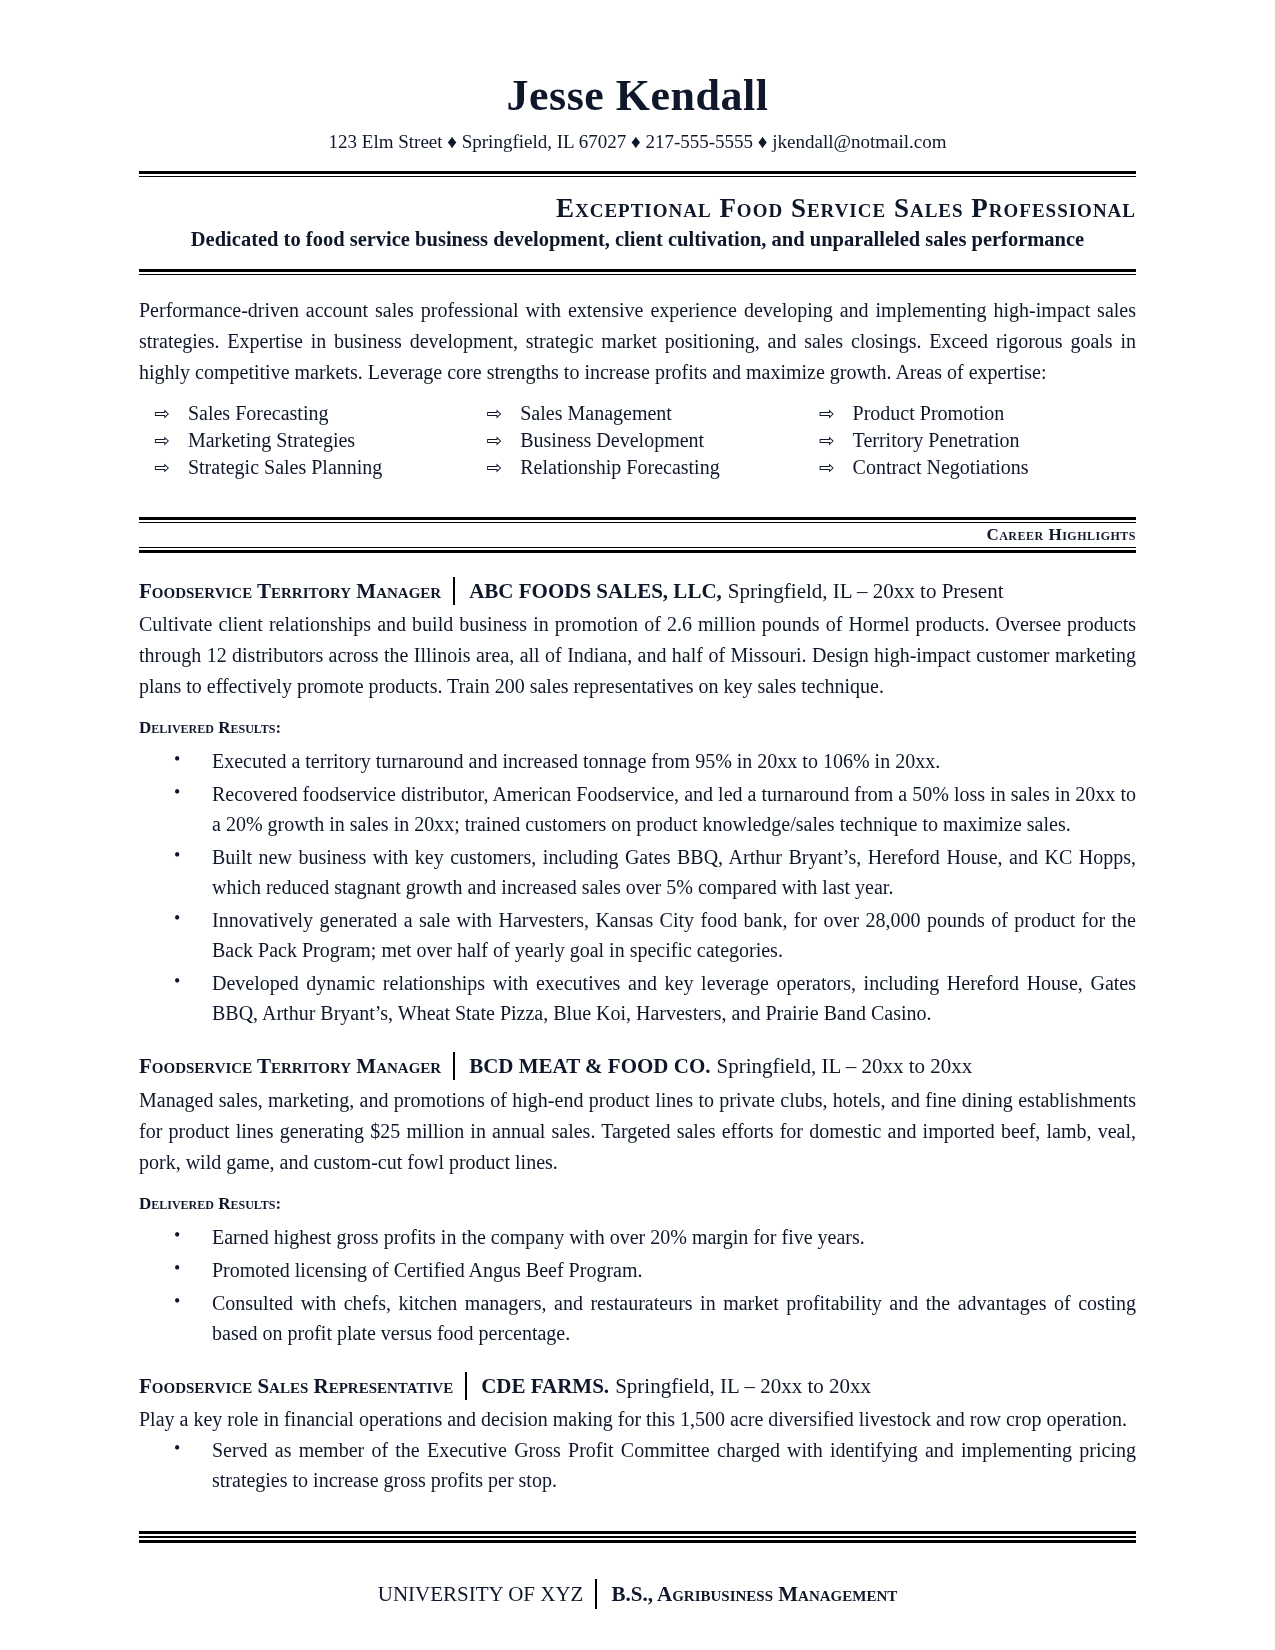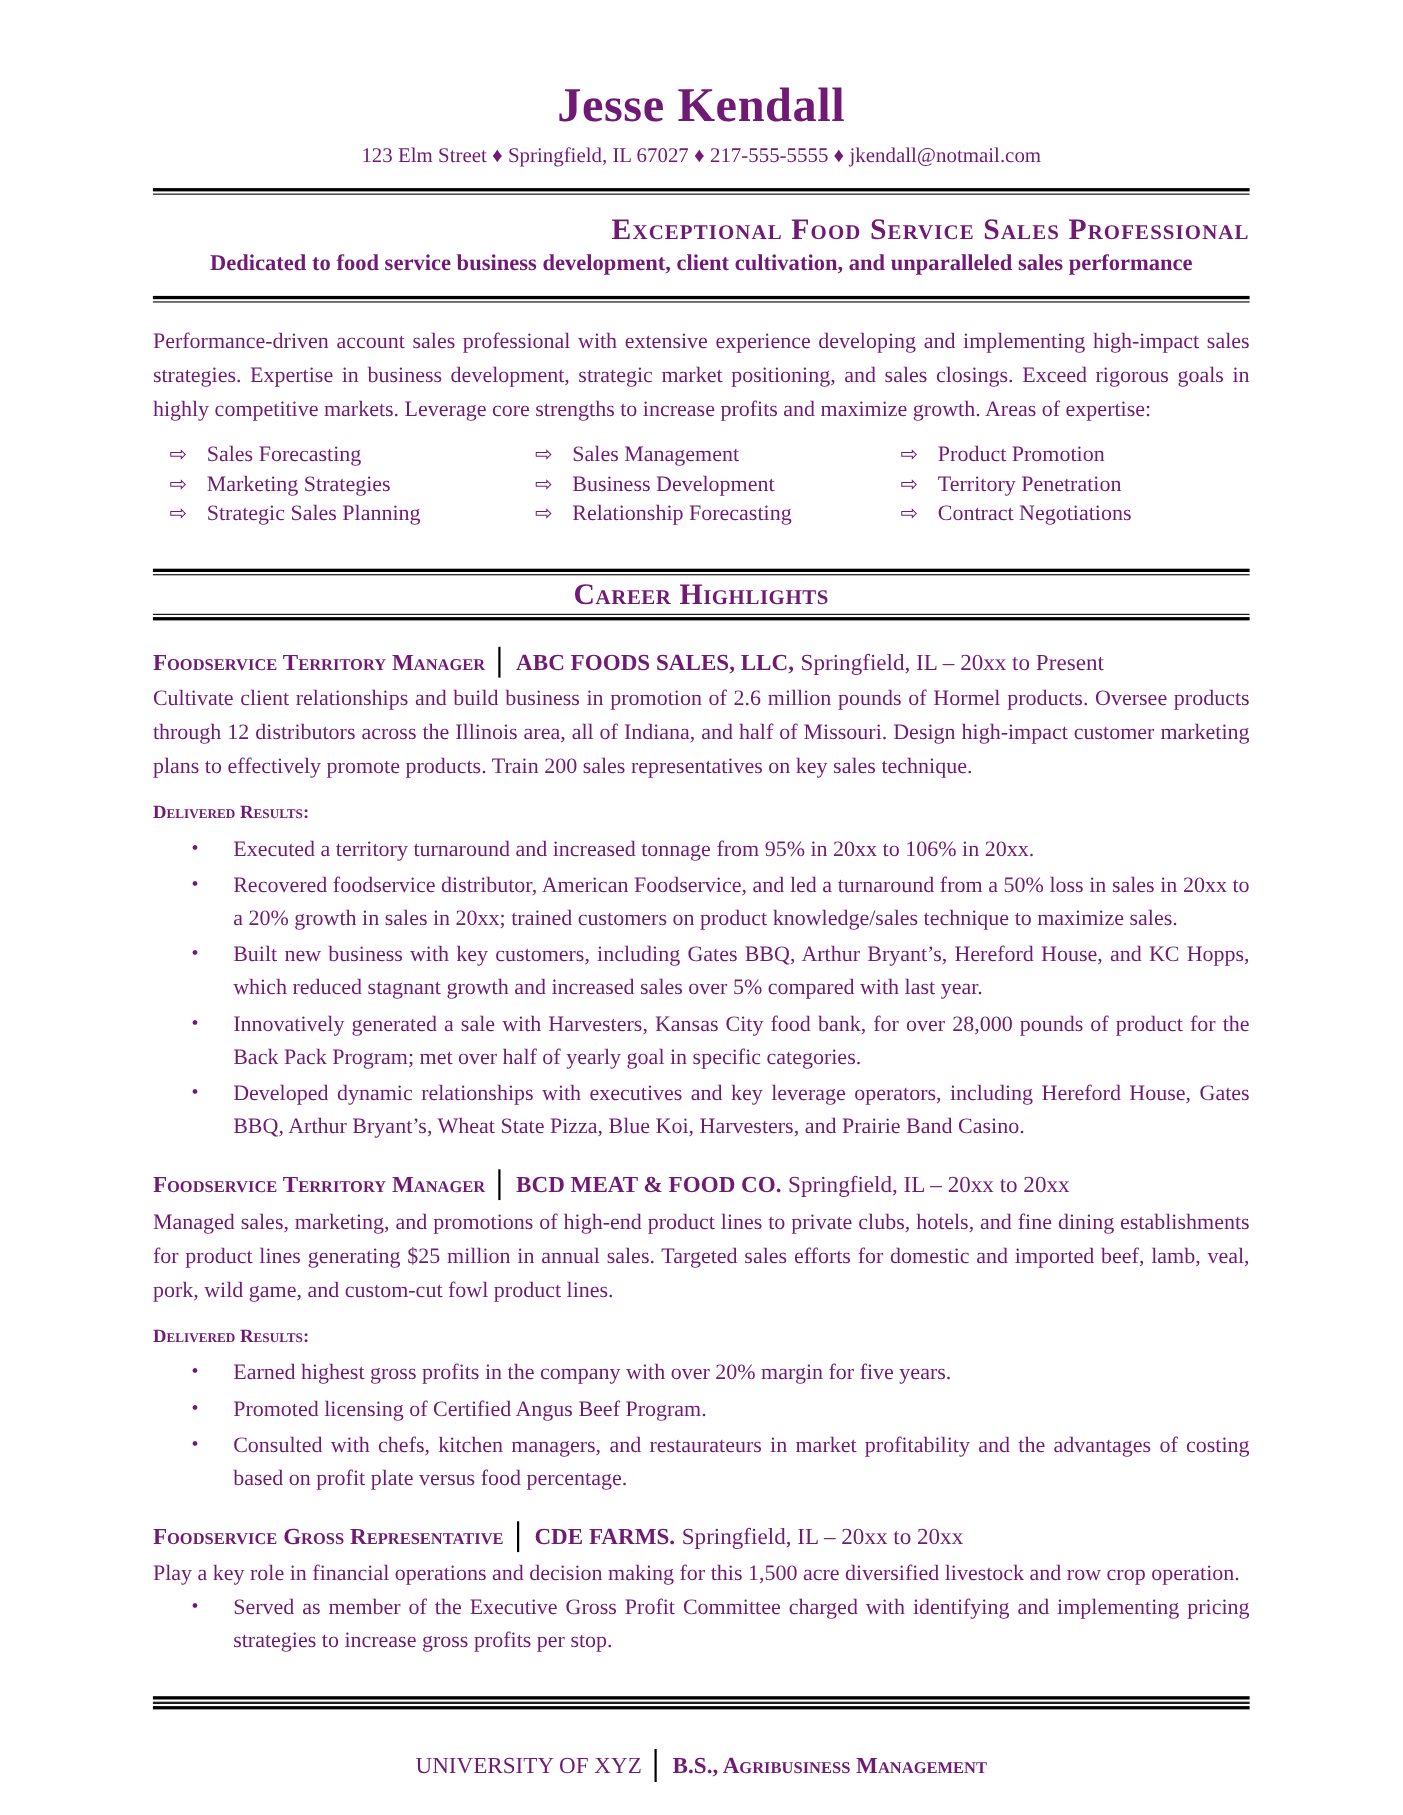--- a/index.html
+++ b/index.html
@@ -3,21 +3,21 @@
 <meta charset="utf-8">
 <style>
   html,body { margin:0; padding:0; background:#ffffff; }
   .page {
     position:relative;
     width:1167px; height:1650px;
     box-sizing:border-box;
     margin:0 auto;
     padding:70px 85px 0 85px;
     background:#ffffff;
-    color:#701a75;
+    color:#0f172a;
     font-family:"Liberation Serif","DejaVu Serif",serif;
     font-size:20px;
     overflow:hidden;
   }
 
   
   .name {
     margin:0 0 10px 0;
     text-align:center;
     font-size:44px;
@@ -62,24 +62,24 @@
     font-family:"DejaVu Sans",sans-serif;
     font-size:19px;
     margin-right:18px;
     flex:0 0 auto;
   }
 
   
   .section-head { margin-top:36px; }
   .section-title {
     margin:2px 0;
-    text-align:center;
+    text-align:right;
     font-variant:small-caps;
     font-weight:bold;
-    font-size:27px;
+    font-size:17px;
     letter-spacing:0.5px;
   }
 
   
   .job { margin-top:24px; }
   .job-head { margin:0; font-size:21px; font-weight:bold; line-height:1.4; }
   .job-title { font-variant:small-caps; }
   .vbar {
     display:inline-block;
     width:0; height:28px;
@@ -205,21 +205,21 @@
     <h4 class="results-label">Delivered Results:</h4>
     <ul class="bullets">
       <li>Earned highest gross profits in the company with over 20% margin for five years.</li>
       <li>Promoted licensing of Certified Angus Beef Program.</li>
       <li>Consulted with chefs, kitchen managers, and restaurateurs in market profitability and the advantages of costing based on profit plate versus food percentage.</li>
     </ul>
   </div>
 
   <div class="job">
     <h3 class="job-head">
-      <span class="job-title">Foodservice Gross Representative</span><span class="vbar"></span><span class="job-company">CDE FARMS.</span><span class="job-meta">Springfield, IL – 20xx to 20xx</span>
+      <span class="job-title">Foodservice Sales Representative</span><span class="vbar"></span><span class="job-company">CDE FARMS.</span><span class="job-meta">Springfield, IL – 20xx to 20xx</span>
     </h3>
     <p class="job-desc">Play a key role in financial operations and decision making for this 1,500 acre diversified livestock and row crop operation.</p>
     <ul class="bullets gap-bullets">
       <li>Served as member of the Executive Gross Profit Committee charged with identifying and implementing pricing strategies to increase gross profits per stop.</li>
     </ul>
   </div>
 
   <div class="section-head">
     <div class="rule-tt"></div>
     <div class="rule-bb"></div>

